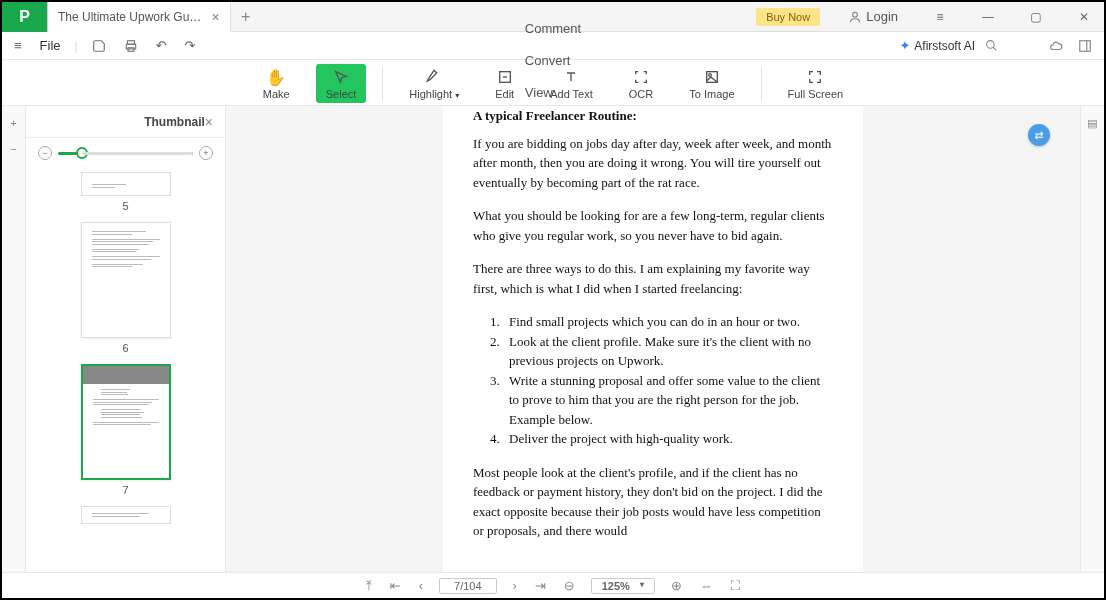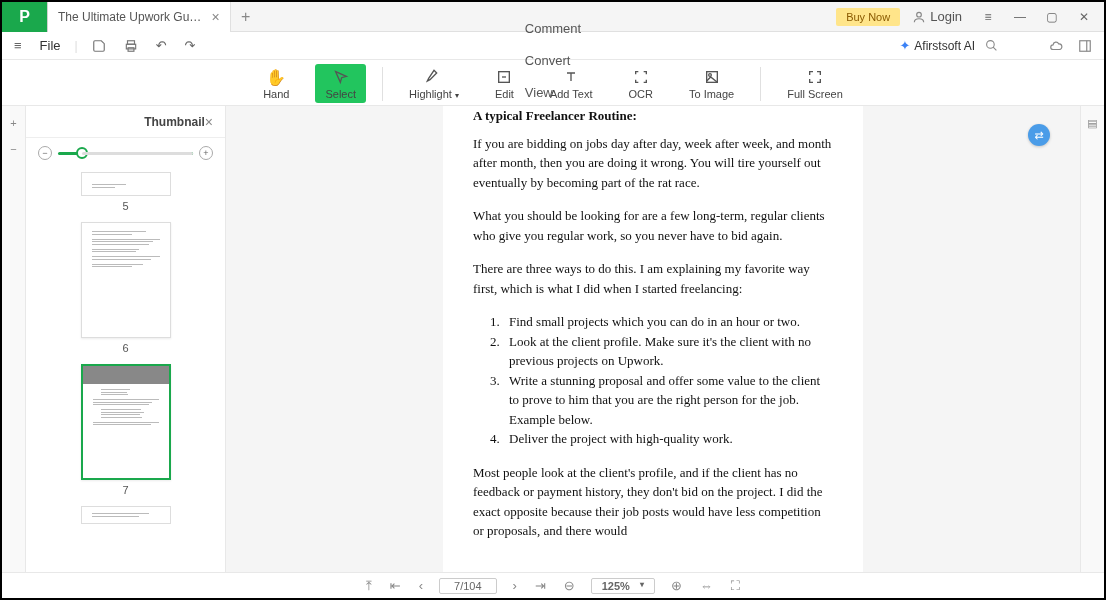--- a/index.html
+++ b/index.html
@@ -2,21 +2,21 @@
 <html><head>
 <meta charset="utf-8">
 <style>
 * { box-sizing: border-box; margin: 0; padding: 0; }
 body { font-family: 'Segoe UI', Arial, sans-serif; font-size: 12px; color: #333; background: #fff; width: 1106px; height: 600px; border: 2px solid #000; overflow: hidden; position: relative; }
 .titlebar { height: 30px; background: #f5f5f5; display: flex; align-items: center; border-bottom: 1px solid #e0e0e0; }
 .logo { width: 46px; height: 30px; background: #1aa84c; display: flex; align-items: center; justify-content: center; color: #fff; font-weight: bold; font-size: 16px; border-right: 1px solid #d0d0d0; }
 .tab { height: 30px; background: #fff; display: flex; align-items: center; padding: 0 10px; border-right: 1px solid #e0e0e0; font-size: 12px; color: #555; gap: 10px; }
 .tab-close { color: #888; cursor: pointer; font-size: 14px; }
 .tab-add { width: 30px; text-align: center; color: #888; font-size: 16px; cursor: pointer; }
-.titlebar-right { margin-left: auto; display: flex; align-items: center; gap: 4px; padding-right: 6px; }
+.titlebar-right { margin-left: auto; display: flex; align-items: center; gap: 20px; padding-right: 6px; }
 .buy-now { background: #ffe58a; color: #8a5a00; font-size: 11px; padding: 3px 10px; border-radius: 2px; cursor: pointer; font-weight: 500; }
 .login { display: flex; align-items: center; gap: 4px; color: #555; font-size: 13px; padding: 2px 8px; cursor: pointer; }
 .win-btn { width: 28px; height: 24px; display: flex; align-items: center; justify-content: center; color: #666; cursor: pointer; font-size: 12px; }
 .menubar { height: 28px; display: flex; align-items: center; border-bottom: 1px solid #e8e8e8; padding: 0 8px; }
 .menu-left { display: flex; align-items: center; gap: 10px; }
 .menu-icon { color: #666; cursor: pointer; padding: 2px 4px; font-size: 13px; }
 .file-label { font-size: 13px; color: #333; cursor: pointer; padding: 0 4px; }
 .menu-tabs { display: flex; gap: 5px; position: absolute; left: 50%; transform: translateX(-50%); flex-direction: column; }
 .menu-tab { padding: 5px 12px; font-size: 13px; color: #555; cursor: pointer; border-bottom: 2px solid transparent; }
 .menu-tab.active { color: #1aa84c; border-bottom: 2px solid #1aa84c; }
@@ -142,21 +142,21 @@
           <rect x="3" y="3" width="18" height="18"></rect>
           <line x1="15" y1="3" x2="15" y2="21"></line>
         </svg>
       </span>
   </div>
 </div>
 
 <div class="toolbar">
   <div class="tool">
     <span class="tool-icon">✋</span>
-    <span class="tool-label">Hand</span>
+    <span class="tool-label">Make</span>
   </div>
   <div class="tool selected">
     <span class="tool-icon">
         <svg width="16" height="16" viewBox="0 0 24 24" fill="none" stroke="#555" stroke-width="2">
           <path d="M4 4l7 16 2-7 7-2z"></path>
         </svg>
       </span>
     <span class="tool-label">Select</span>
   </div>
   <div class="tool-divider"></div>

